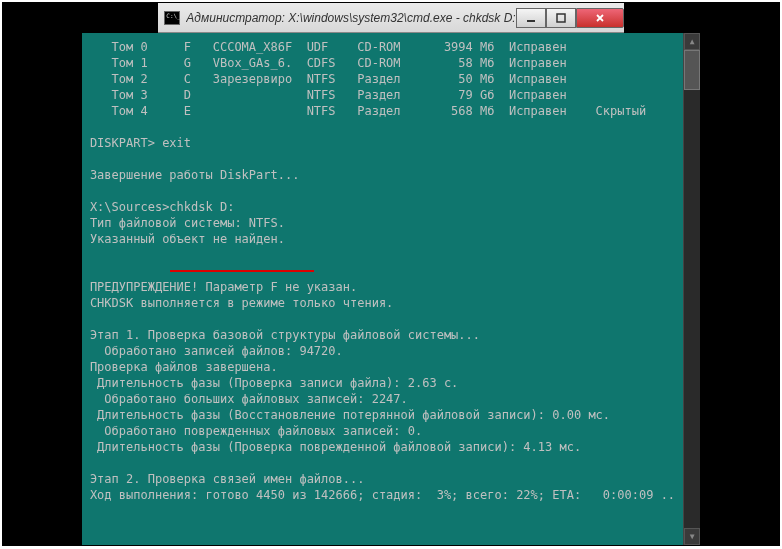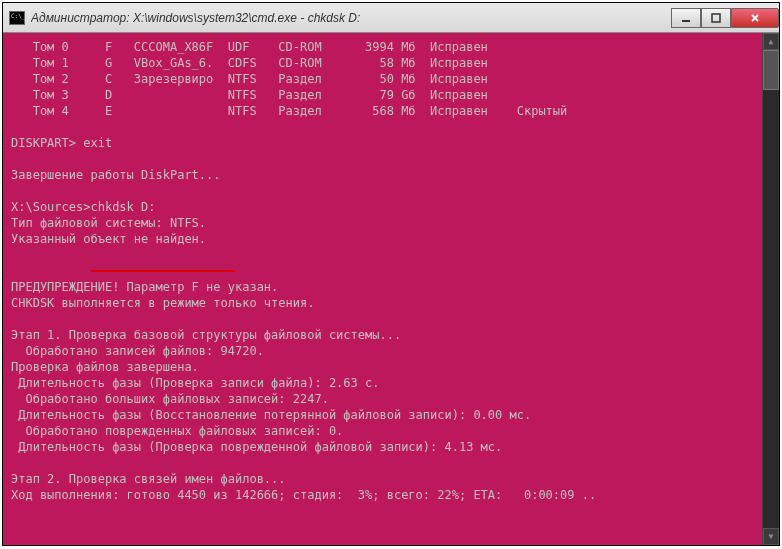--- a/index.html
+++ b/index.html
@@ -15,20 +15,21 @@
       overflow: hidden;
     }
     .window {
       width: 778px;
       height: 544px;
       border: 1px solid #000;
       background: #000;
       display: flex;
       flex-direction: column;
       margin: 2px;
+      align-items: center;
     }
     .titlebar {
       height: 30px;
       background: linear-gradient(to bottom, #ebebeb, #d8d8d8);
       display: flex;
       align-items: center;
       padding: 0 0 0 6px;
       border-bottom: 1px solid #888;
     }
     .titlebar-icon {
@@ -89,21 +90,21 @@
       height: 10px;
     }
     .terminal-area {
       flex: 1;
       display: flex;
       background: #000;
       position: relative;
     }
     .terminal {
       flex: 1;
-      background: #be185d;
+      background: #0f766e;
       color: #c0c0c0;
       padding: 6px 8px;
       font-size: 12px;
       line-height: 16px;
       white-space: pre;
       overflow: hidden;
     }
     .scrollbar {
       width: 17px;
       background: #2a2a2a;

